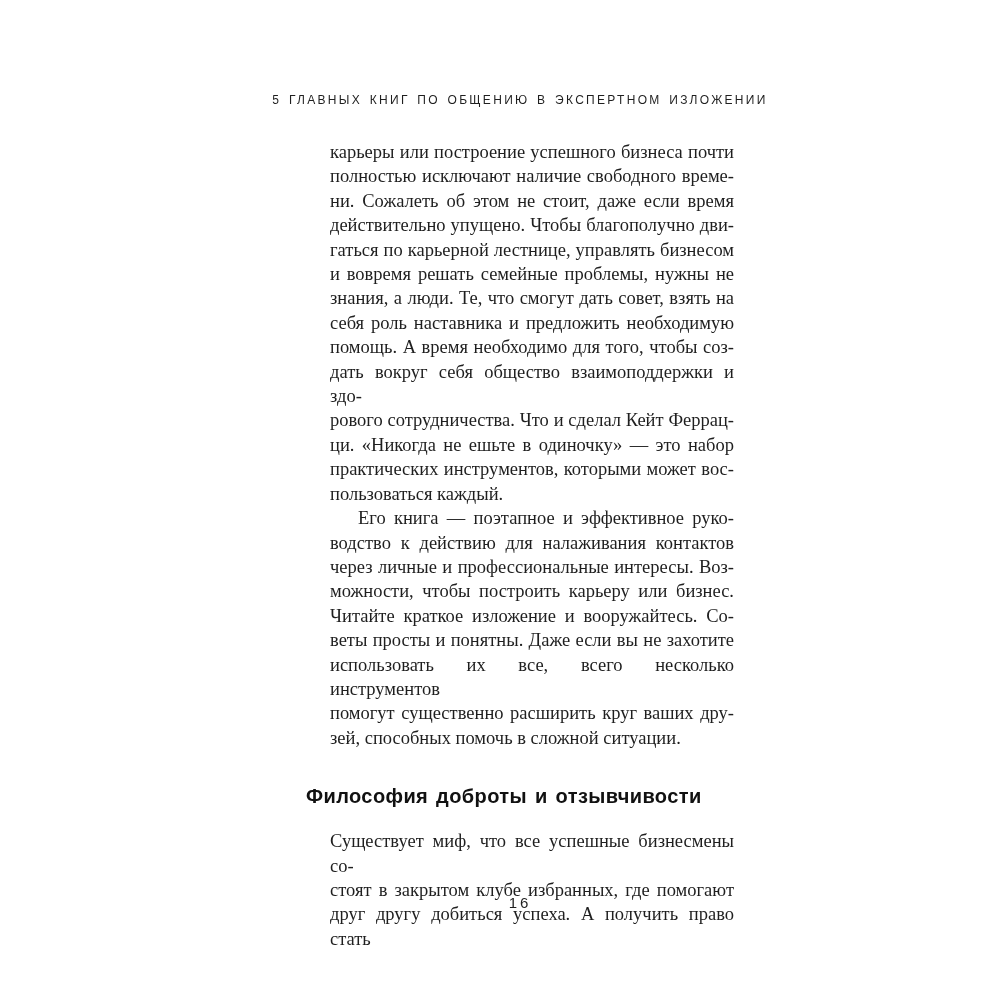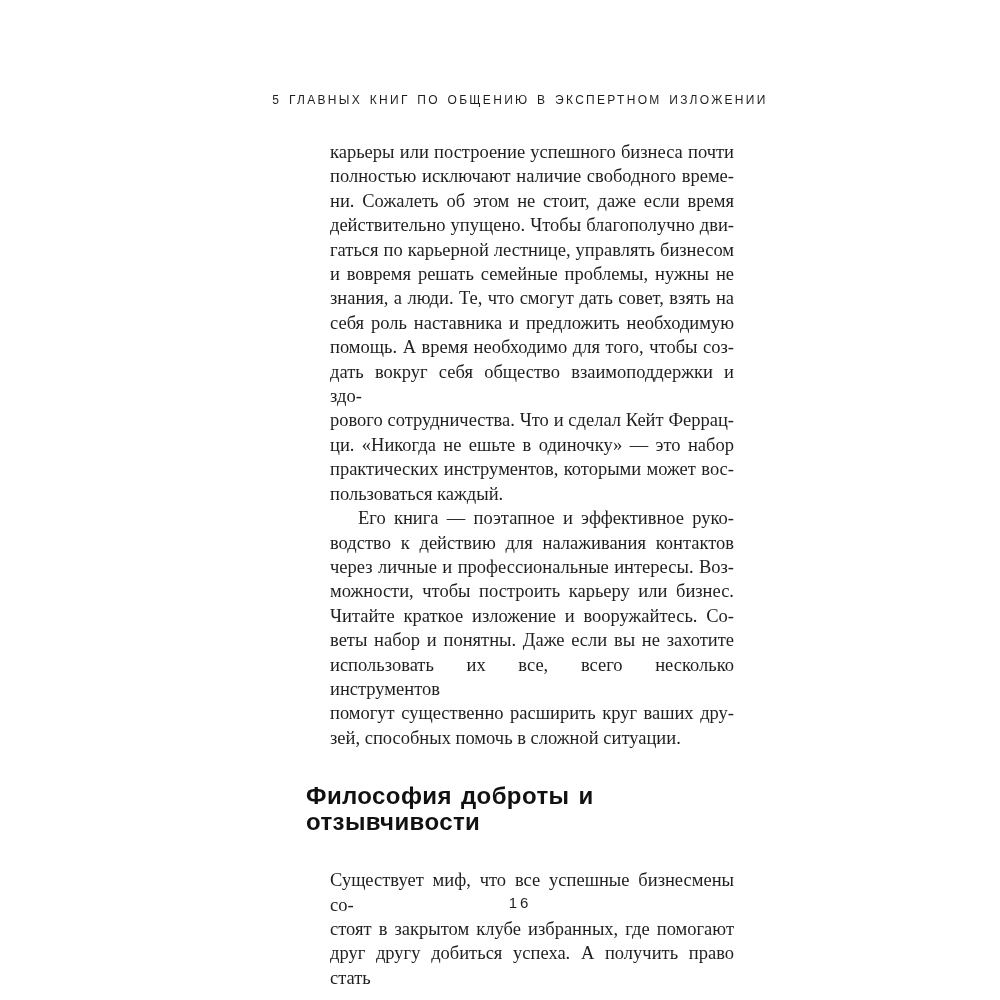--- a/index.html
+++ b/index.html
@@ -53,26 +53,26 @@
     -moz-text-align-last: justify;
   }
   .line.last {
     text-align-last: left;
     -moz-text-align-last: left;
   }
   .line.indent { text-indent: 28px; }
   .section-heading {
     font-family: "Liberation Sans", sans-serif;
     font-weight: 700;
-    font-size: 24px;
+    font-size: 20px;
     line-height: 26px;
     letter-spacing: 0.4px;
     word-spacing: 2px;
     margin-top: 33px;
-    margin-bottom: 33px;
+    margin-bottom: 20px;
     color: #111111;
   }
   .page-number {
     position: absolute;
     top: 894px;
     left: 0;
     width: 428px;
     text-align: center;
     font-family: Liberation Sans, sans-serif;
     font-weight: 400;
@@ -103,21 +103,21 @@
           <div class="line">ци. «Никогда не ешьте в одиночку» — это набор</div>
           <div class="line">практических инструментов, которыми может вос-</div>
           <div class="line last">пользоваться каждый.</div>
         </div>
         <div class="paragraph">
           <div class="line indent">Его книга — поэтапное и эффективное руко-</div>
           <div class="line">водство к действию для налаживания контактов</div>
           <div class="line">через личные и профессиональные интересы. Воз-</div>
           <div class="line">можности, чтобы построить карьеру или бизнес.</div>
           <div class="line">Читайте краткое изложение и вооружайтесь. Со-</div>
-          <div class="line">веты набор и понятны. Даже если вы не захотите</div>
+          <div class="line">веты просты и понятны. Даже если вы не захотите</div>
           <div class="line">использовать их все, всего несколько инструментов</div>
           <div class="line">помогут существенно расширить круг ваших дру-</div>
           <div class="line last">зей, способных помочь в сложной ситуации.</div>
         </div>
         <div class="section-heading" style="color: rgb(17, 17, 17);">Философия доброты и отзывчивости</div>
         <div class="paragraph">
           <div class="line">Существует миф, что все успешные бизнесмены со-</div>
           <div class="line">стоят в закрытом клубе избранных, где помогают</div>
           <div class="line last">друг другу добиться успеха. А получить право стать</div>
         </div>

